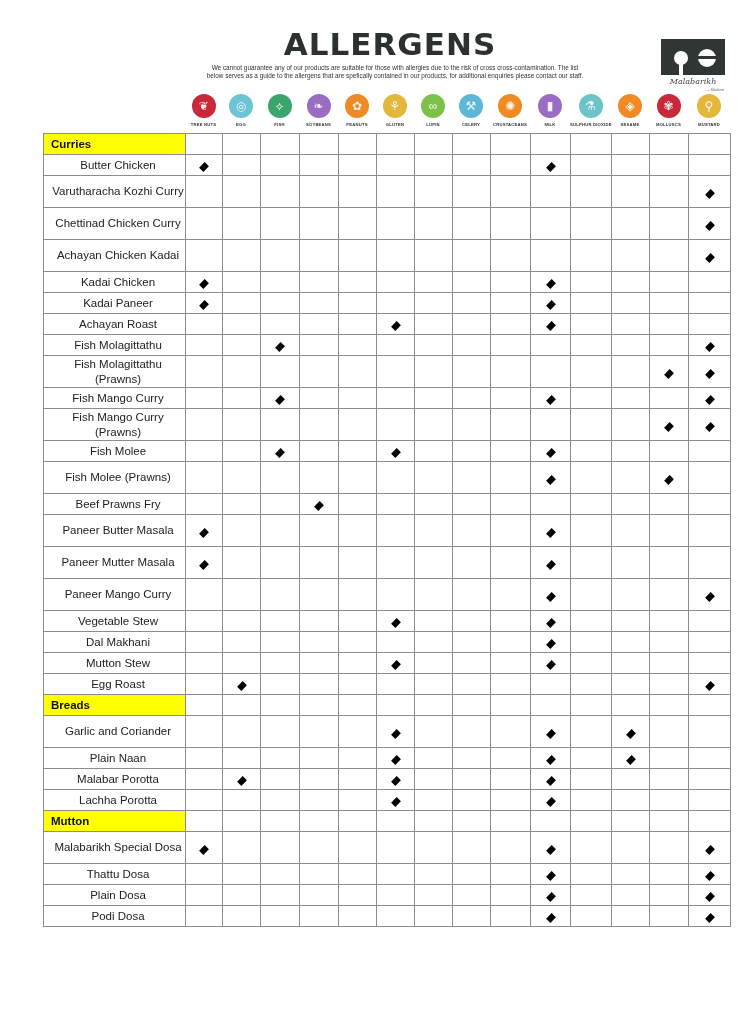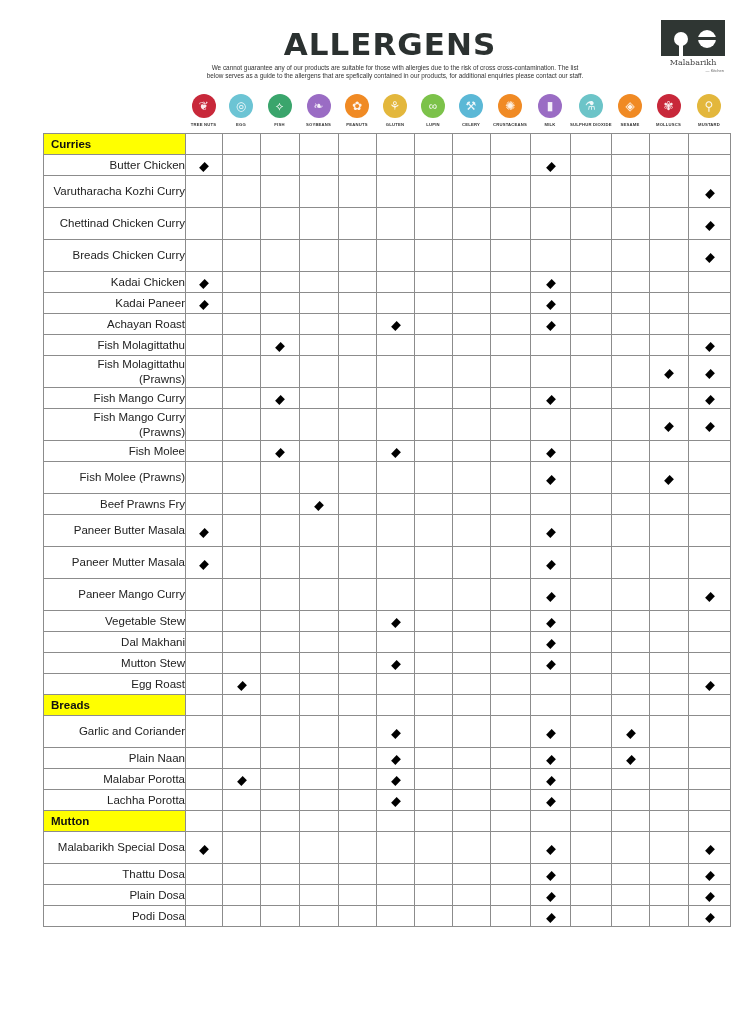--- a/index.html
+++ b/index.html
@@ -3,40 +3,40 @@
 <meta charset="utf-8">
 <style>
   html, body { margin: 0; padding: 0; background: #ffffff; }
   body { width: 750px; height: 1024px; position: relative; overflow: hidden;
          font-family: "Liberation Sans", "DejaVu Sans", sans-serif; color: #1a1a1a; }
   .title { position: absolute; left: 0; width: 780px; top: 26px; text-align: center;
            font-family: "DejaVu Sans", sans-serif; font-weight: bold; font-size: 31px;
            letter-spacing: 1px; color: #2b3130; }
   .subtitle { position: absolute; left: 150px; width: 490px; top: 64px; text-align: center;
               font-size: 6.4px; line-height: 8px; color: #333; }
-  .logo { position: absolute; left: 660px; top: 20px; width: 66px; height: 54px; }
+  .logo { position: absolute; left: 660px; top: 39px; width: 66px; height: 54px; font-style: italic; }
   .logo .block { position: absolute; left: 1px; top: 0; width: 64px; height: 36px; background: #2f3633; }
   .logo .hole1 { position: absolute; left: 14px; top: 12px; width: 14px; height: 14px; border-radius: 50%; background: #fff; }
   .logo .stem { position: absolute; left: 19px; top: 24px; width: 4px; height: 12px; background: #fff; }
   .logo .hole2 { position: absolute; left: 38px; top: 10px; width: 18px; height: 18px; border-radius: 50%; background: #fff; }
   .logo .bar2 { position: absolute; left: 38px; top: 17px; width: 18px; height: 3px; background: #2f3633; }
   .logo .name { position: absolute; left: 0; top: 38px; width: 66px; text-align: center;
                 font-family: "DejaVu Serif", serif; font-size: 8px; color: #444; }
   .logo .tag { position: absolute; left: 24px; top: 48px; width: 40px; text-align: right; font-size: 4px; color: #666; }
 
   .icons { position: absolute; left: 185px; top: 94px; width: 545px; height: 36px; }
   .icon-cell { position: absolute; top: 0; text-align: center; }
   .icon-circle { width: 24px; height: 24px; border-radius: 50%; margin: 0 auto; position: relative; }
   .icon-circle .glyph { position: absolute; left: 0; top: 0; width: 24px; line-height: 24px; text-align: center;
                          color: rgba(255,255,255,0.9); font-size: 12px; }
   .icon-label { font-size: 4.2px; color: #333; margin-top: 4px; white-space: nowrap; font-weight: bold; letter-spacing: 0.2px; }
 
   table.grid { position: absolute; left: 43px; top: 133px; border-collapse: collapse; table-layout: fixed; }
   table.grid td { border: 1px solid #8c8c8c; padding: 0; height: 20px; text-align: center; vertical-align: middle; }
-  table.grid td.name { text-align: right; padding-left: 7px; font-size: 11.5px; line-height: 15px; color: #222; margin-left: 9px; }
+  table.grid td.name { text-align: center; padding-left: 7px; font-size: 11.5px; line-height: 15px; color: #222; margin-left: 9px; }
   table.grid td.section { background: #ffff00; font-weight: bold; font-size: 11.5px; text-align: left; padding-left: 7px; color: #111; }
   table.grid tr.tall td { height: 31px; }
   .dot { display: inline-block; width: 6px; height: 6px; background: #000; transform: rotate(45deg) scaleY(1.3); }
 </style>
 </head>
 <body>
 
 <div class="title">ALLERGENS</div>
 <div class="subtitle">
   <div>We cannot guarantee any of our products are suitable for those with allergies due to the risk of cross cross-contamination. The list</div>
@@ -221,21 +221,21 @@
         <td></td>
         <td></td>
         <td></td>
         <td></td>
         <td></td>
         <td></td>
         <td></td>
         <td><span class="dot"></span></td>
       </tr>
       <tr class="tall">
-        <td class="name">Breads Chicken Curry</td>
+        <td class="name">Achayan Chicken Kadai</td>
         <td></td>
         <td></td>
         <td></td>
         <td></td>
         <td></td>
         <td></td>
         <td></td>
         <td></td>
         <td></td>
         <td></td>

